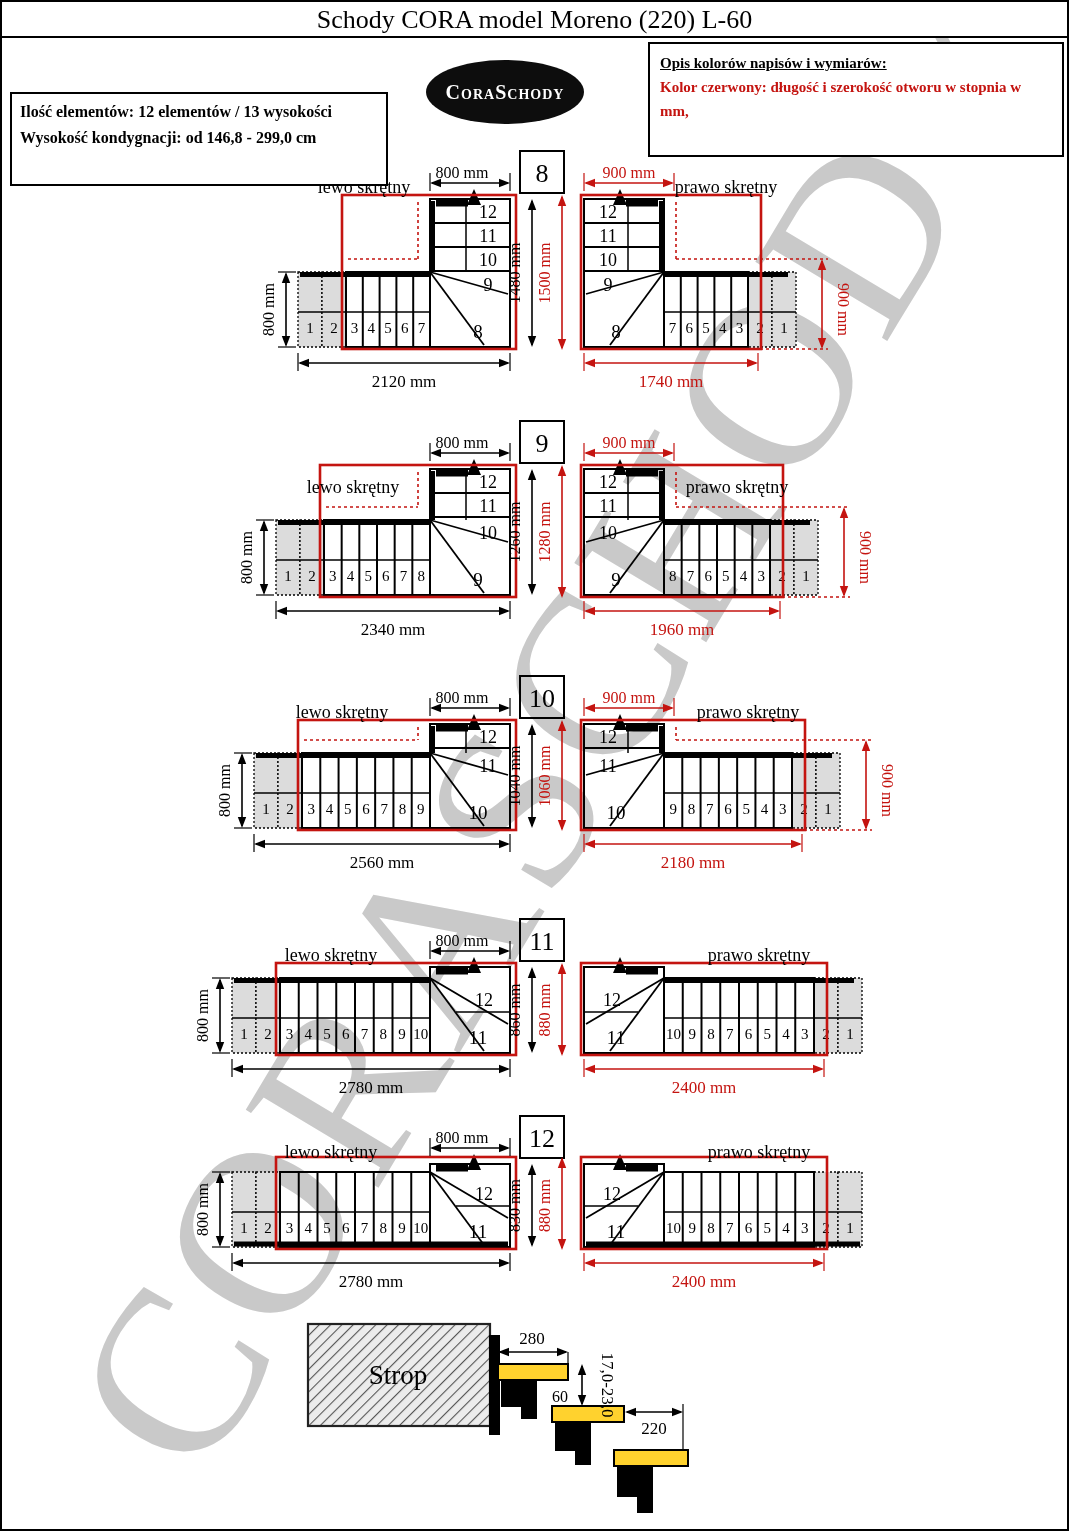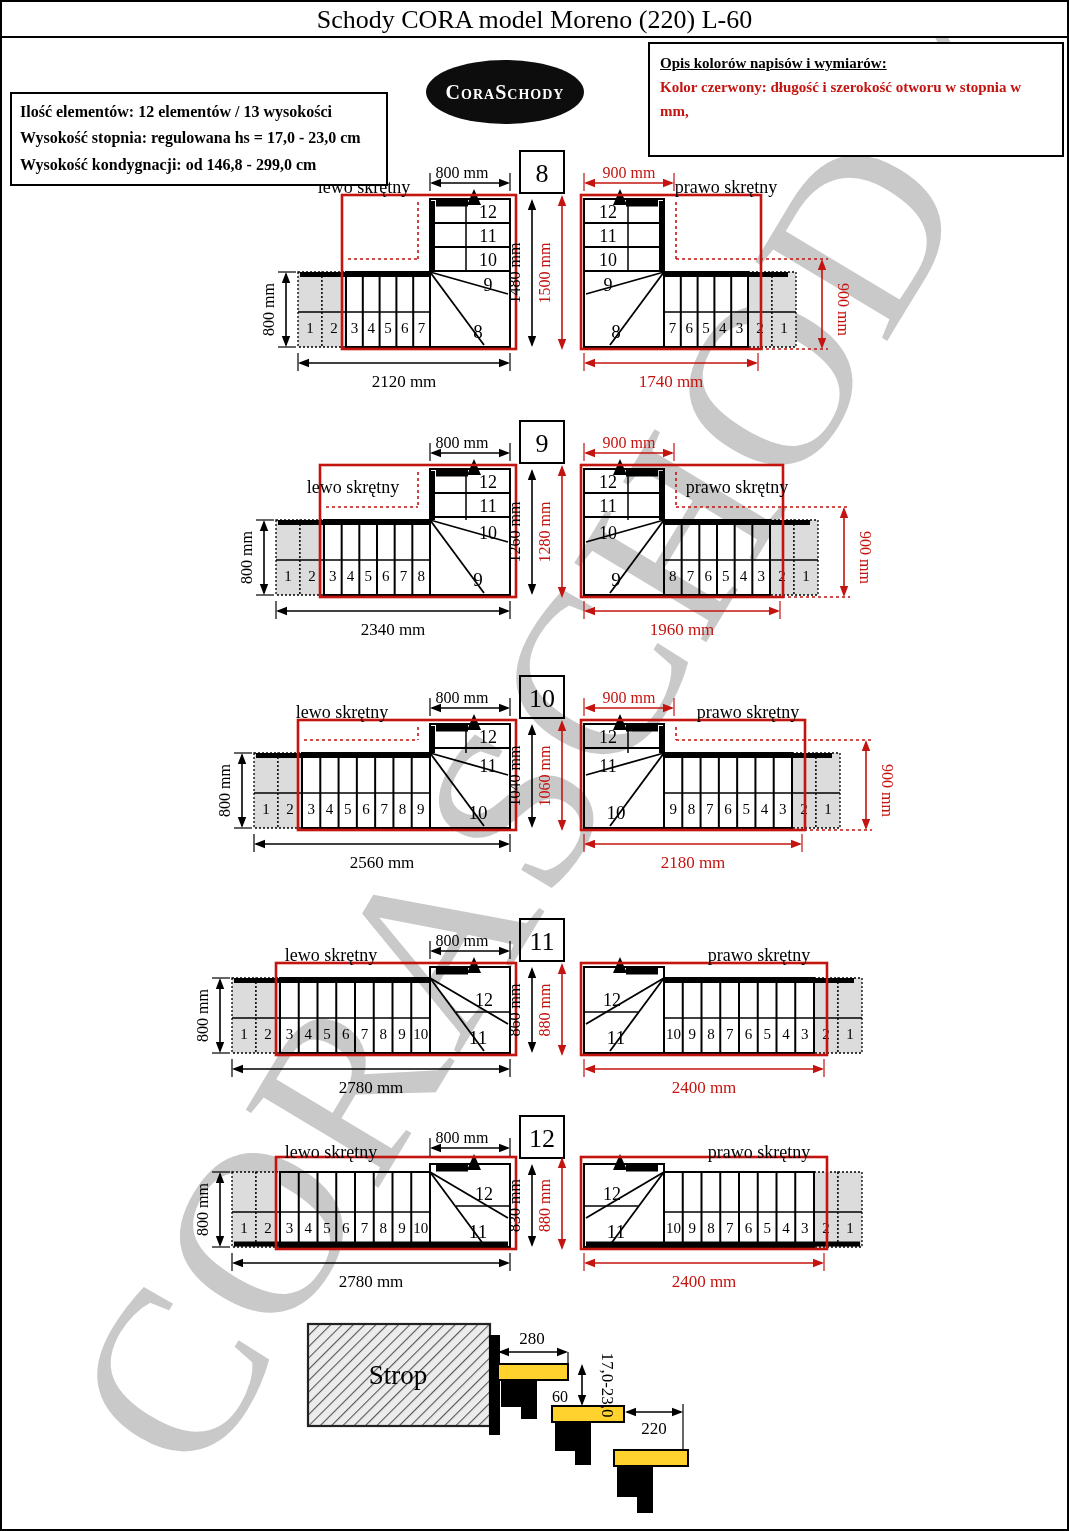--- a/index.html
+++ b/index.html
@@ -22,21 +22,20 @@
   svg{position:absolute;z-index:1;overflow:visible;}
 </style>
 </head>
 <body>
 
 <div class="page">
   <div class="titlebar">Schody CORA model Moreno (220) L-60</div>
 
   <div class="infobox">
     <div>Ilość elementów: 12 elementów / 13 wysokości</div>
-    <div>Wysokość stopnia: regulowana  hs = 17,0 - 23,0 cm</div>
     <div>Wysokość kondygnacji: od 146,8 - 299,0 cm</div>
   </div>
 
   <div class="logo">
     <span>CoraSchody</span>
   </div>
 
   <div class="legend">
     <div class="head">Opis kolorów napisów i wymiarów:</div>
     <div class="red">Kolor czerwony:  długość i szerokość otworu w stopnia w mm,</div>

